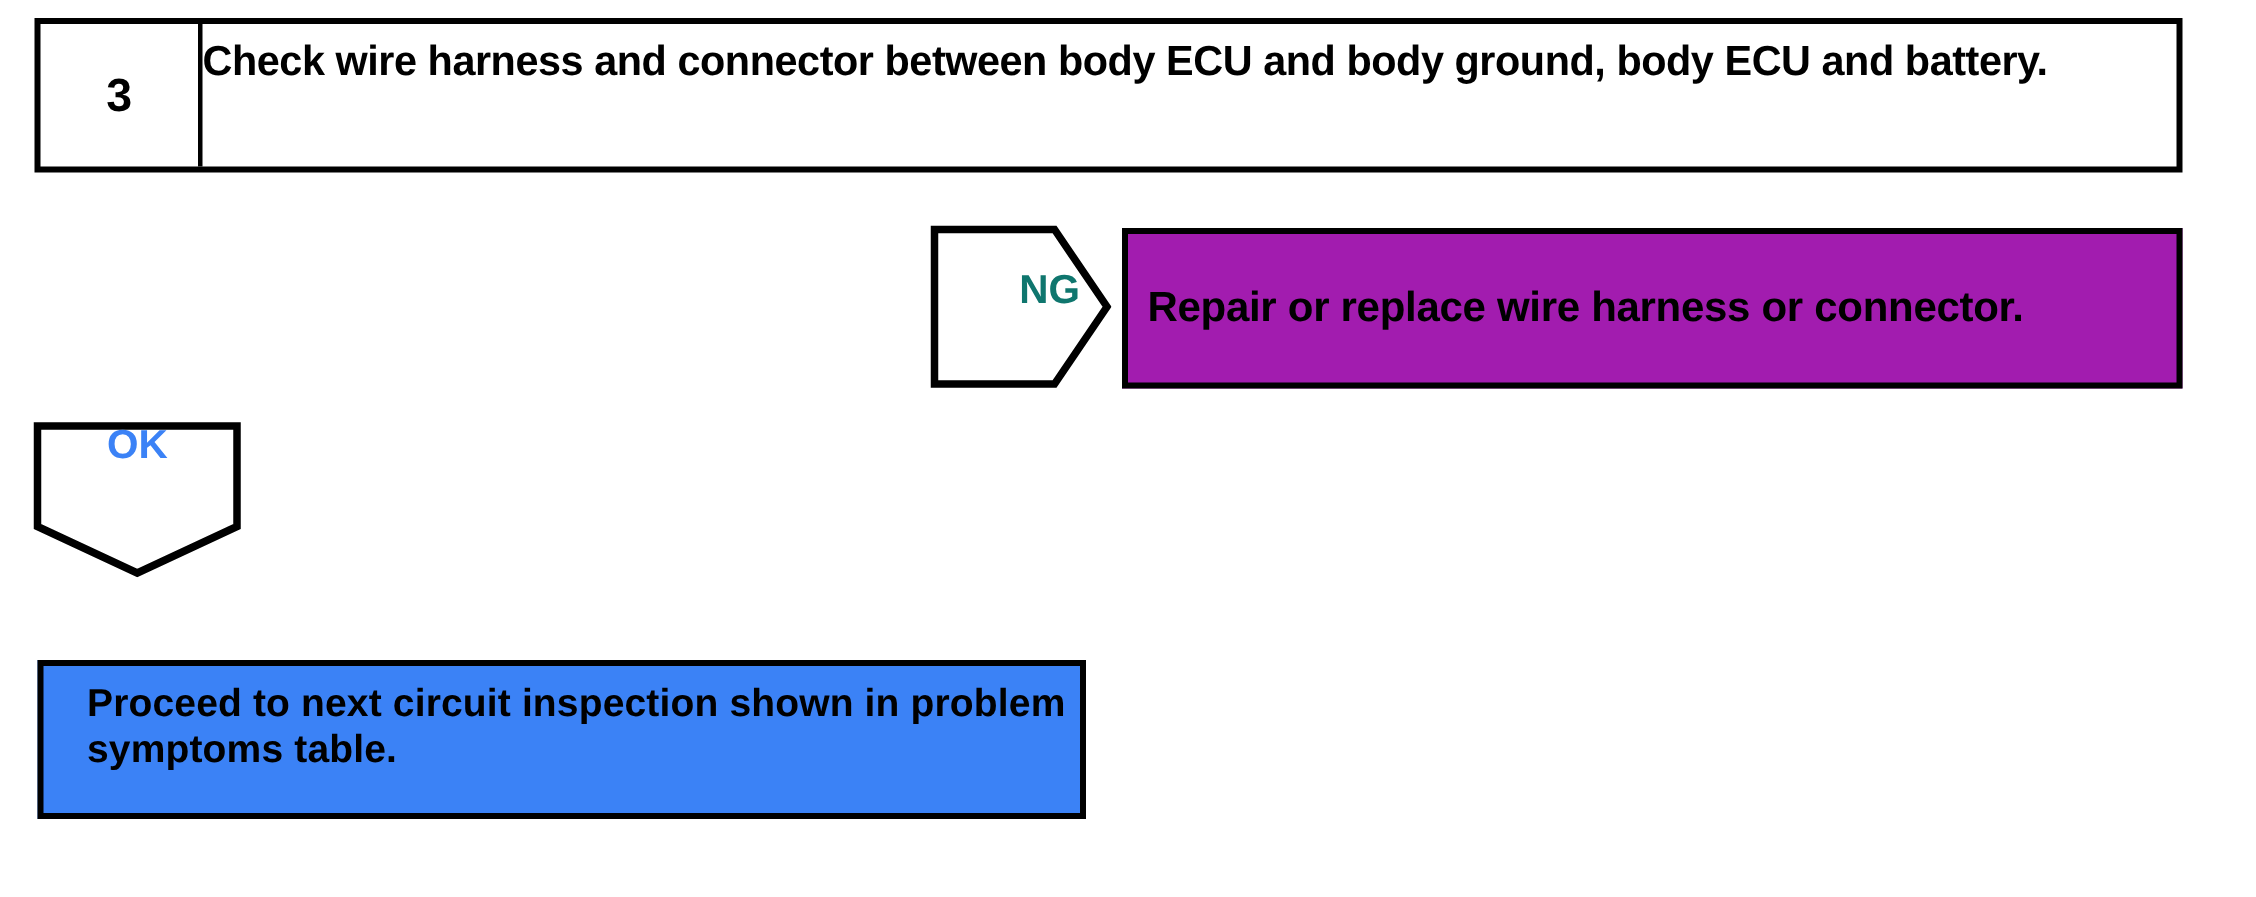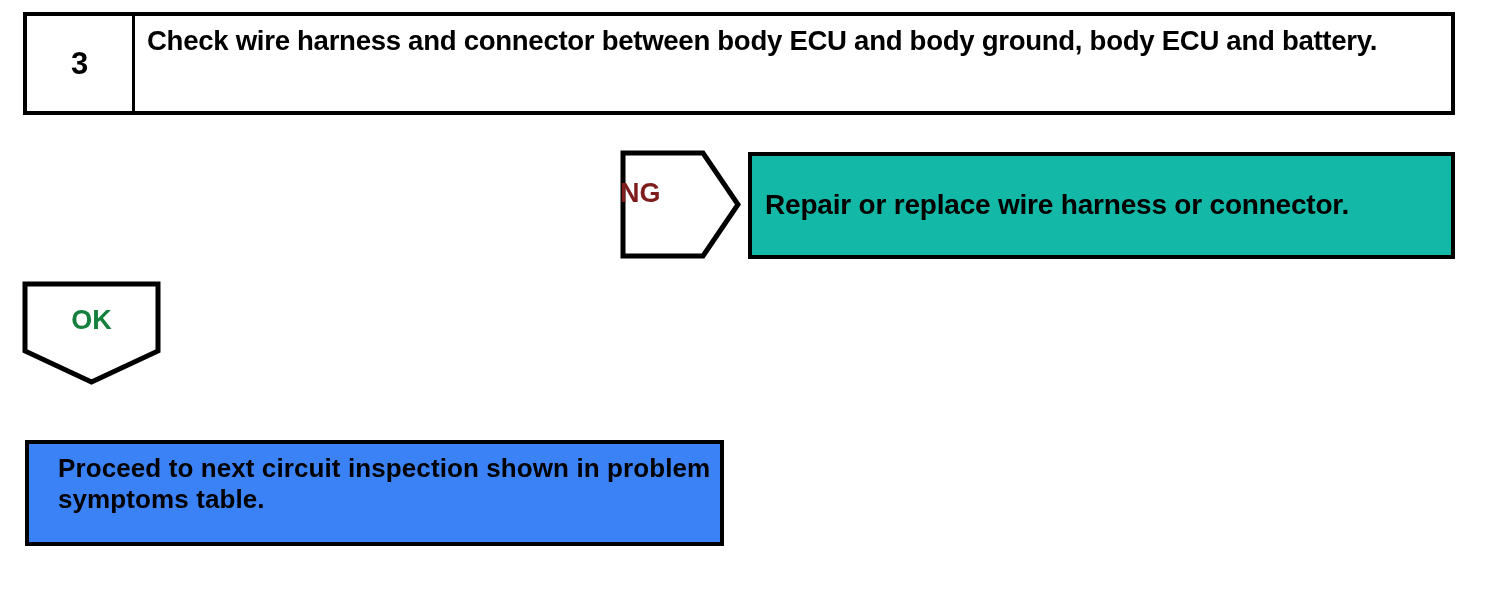--- a/index.html
+++ b/index.html
@@ -43,21 +43,21 @@
   .step-number-text {
     font-size: 31px;
     font-weight: bold;
     color: #000000;
     line-height: 1;
     letter-spacing: 0px;
   }
   .step-body-cell {
     flex: 1 1 auto;
     box-sizing: border-box;
-    padding: 9px 10px 0 12px;
+    padding: 9px 10px 0 0;
     display: block;
   }
   .step-body-text {
     font-size: 28px;
     font-weight: bold;
     color: #000000;
     line-height: 1.17;
     letter-spacing: -0.3px;
     transform: scaleX(0.985);
     transform-origin: left top;
@@ -74,36 +74,36 @@
   }
   .ng-pentagon svg { display: block; }
   .ng-label {
     position: absolute;
     left: 620px;
     top: 150px;
     width: 100px;
     height: 87px;
     display: flex;
     align-items: center;
-    justify-content: flex-start;
+    justify-content: flex-end;
     font-size: 27px;
     font-weight: bold;
-    color: #7f1d1d;
+    color: #0f766e;
     pointer-events: none;
   }
 
   .repair-box {
     position: absolute;
     left: 748px;
     top: 152px;
     width: 707px;
     height: 107px;
     border: 4px solid #000000;
     box-sizing: border-box;
-    background: #14b8a6;
+    background: #a21caf;
     display: flex;
     align-items: center;
     padding-left: 13px;
   }
   .repair-text {
     font-size: 28px;
     font-weight: bold;
     color: #000000;
     line-height: 1.15;
     letter-spacing: -0.2px;
@@ -118,25 +118,25 @@
     height: 104px;
   }
   .ok-pentagon svg { display: block; }
   .ok-label {
     position: absolute;
     left: 22px;
     top: 281px;
     width: 139px;
     height: 78px;
     display: flex;
-    align-items: center;
+    align-items: flex-start;
     justify-content: center;
     font-size: 27px;
     font-weight: bold;
-    color: #15803d;
+    color: #3b82f6;
     pointer-events: none;
   }
 
   
   .result-box {
     position: absolute;
     left: 25px;
     top: 440px;
     width: 699px;
     height: 106px;

